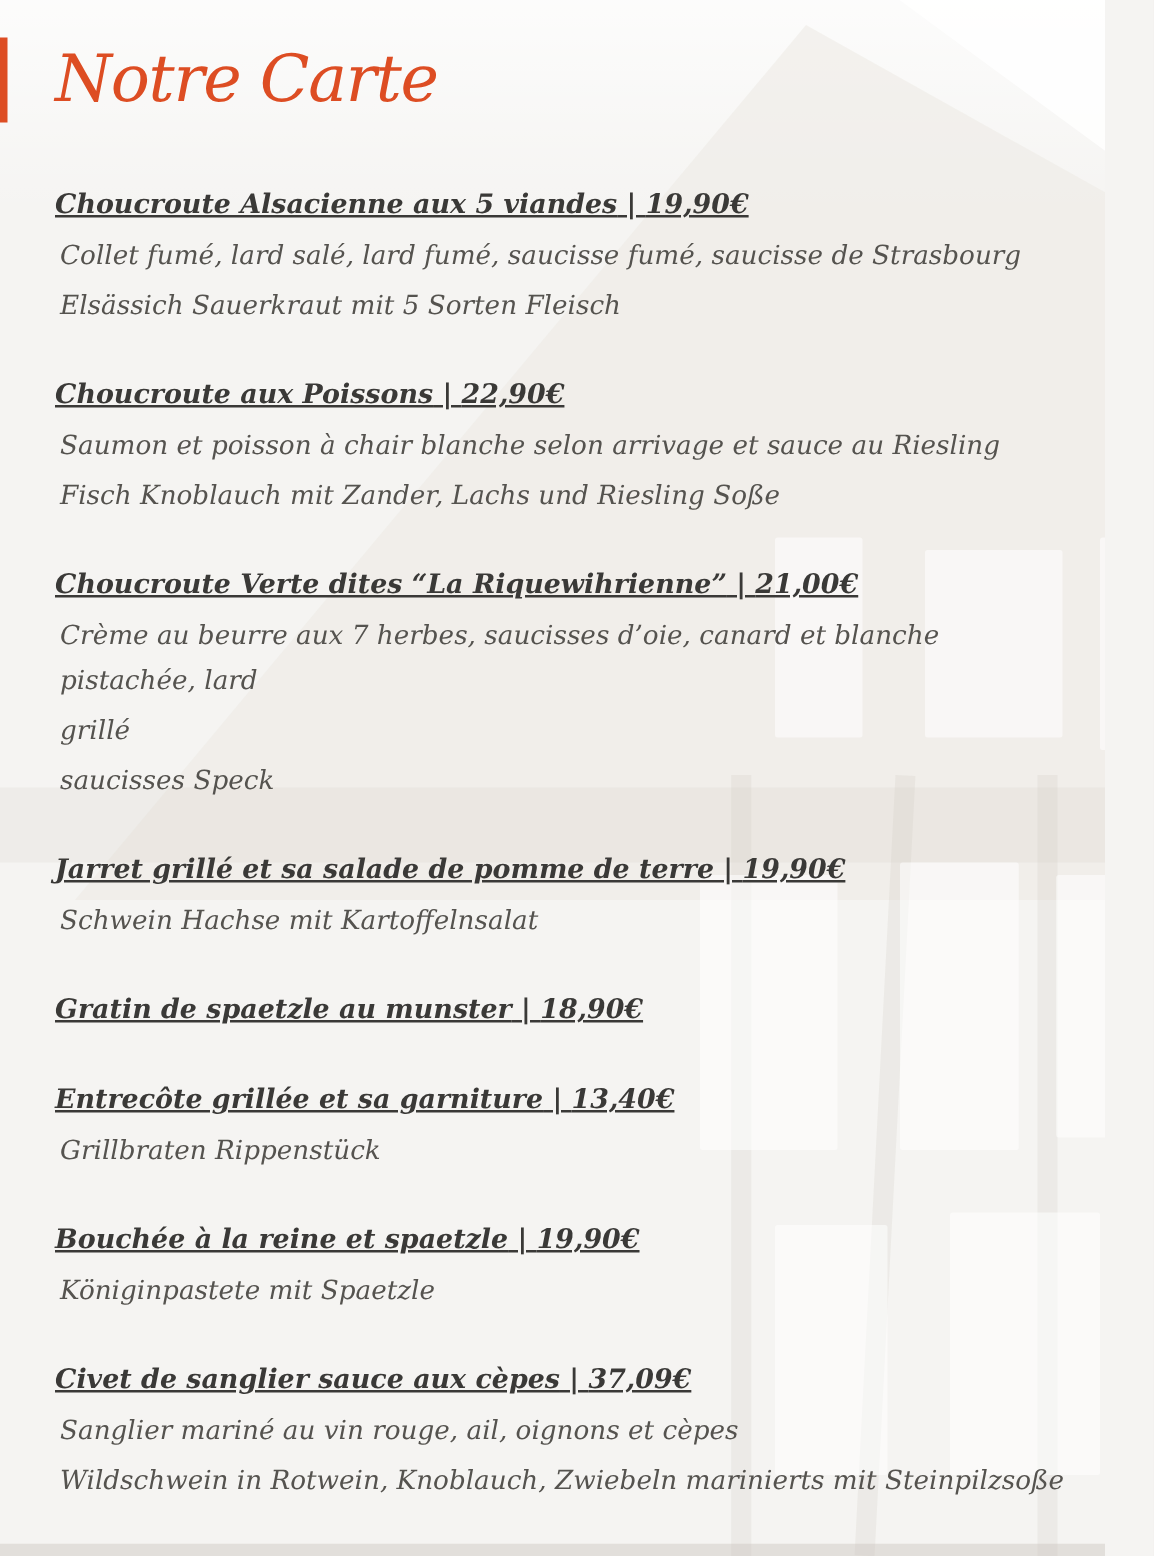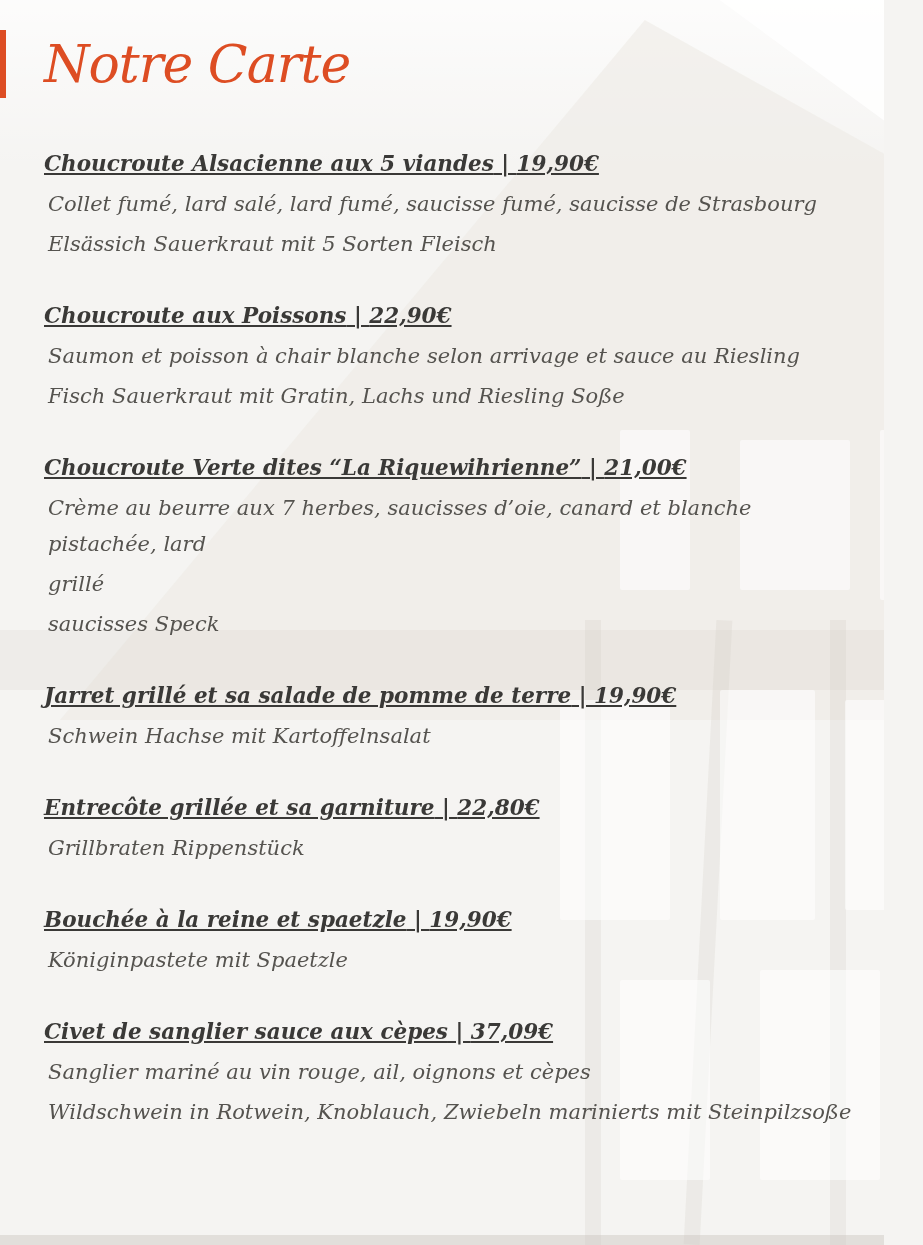--- a/index.html
+++ b/index.html
@@ -164,47 +164,48 @@
       <div class="menu-item-descriptions">
           <p class="desc-line">Collet fumé, lard salé, lard fumé, saucisse fumé, saucisse de Strasbourg</p>
           <p class="desc-line">Elsässich Sauerkraut mit 5 Sorten Fleisch</p>
         </div>
     </article>
 
     <article class="menu-item">
       <h2 class="menu-item-heading"><span>Choucroute aux Poissons</span><span> | </span><span>22,90€</span></h2>
       <div class="menu-item-descriptions">
           <p class="desc-line">Saumon et poisson à chair blanche selon arrivage et sauce au Riesling</p>
-          <p class="desc-line">Fisch Sauerkraut mit Gratin, Lachs und Riesling Soße</p>
+          <p class="desc-line">Fisch Knoblauch mit Zander, Lachs und Riesling Soße</p>
         </div>
     </article>
 
     <article class="menu-item">
       <h2 class="menu-item-heading"><span>Choucroute Verte dites “La Riquewihrienne”</span><span> | </span><span>21,00€</span></h2>
       <div class="menu-item-descriptions">
           <p class="desc-line">Crème au beurre aux 7 herbes, saucisses d’oie, canard et blanche pistachée, lard</p>
           <p class="desc-line">grillé</p>
           <p class="desc-line">saucisses Speck</p>
         </div>
     </article>
 
     <article class="menu-item">
       <h2 class="menu-item-heading"><span>Jarret grillé et sa salade de pomme de terre</span><span> | </span><span>19,90€</span></h2>
       <div class="menu-item-descriptions">
           <p class="desc-line">Schwein Hachse mit Kartoffelnsalat</p>
         </div>
     </article>
 
     <article class="menu-item">
-      <div class="menu-item-descriptions">
-        </div>
-    </article>
-
-    <article class="menu-item">
-      <h2 class="menu-item-heading"><span>Entrecôte grillée et sa garniture</span><span> | </span><span>22,80€</span></h2>
+      <h2 class="menu-item-heading"><span>Gratin de spaetzle au munster</span><span> | </span><span>18,90€</span></h2>
+      <div class="menu-item-descriptions">
+        </div>
+    </article>
+
+    <article class="menu-item">
+      <h2 class="menu-item-heading"><span>Entrecôte grillée et sa garniture</span><span> | </span><span>13,40€</span></h2>
       <div class="menu-item-descriptions">
           <p class="desc-line">Grillbraten Rippenstück</p>
         </div>
     </article>
 
     <article class="menu-item">
       <h2 class="menu-item-heading"><span>Bouchée à la reine et spaetzle</span><span> | </span><span>19,90€</span></h2>
       <div class="menu-item-descriptions">
           <p class="desc-line">Königinpastete mit Spaetzle</p>
         </div>

